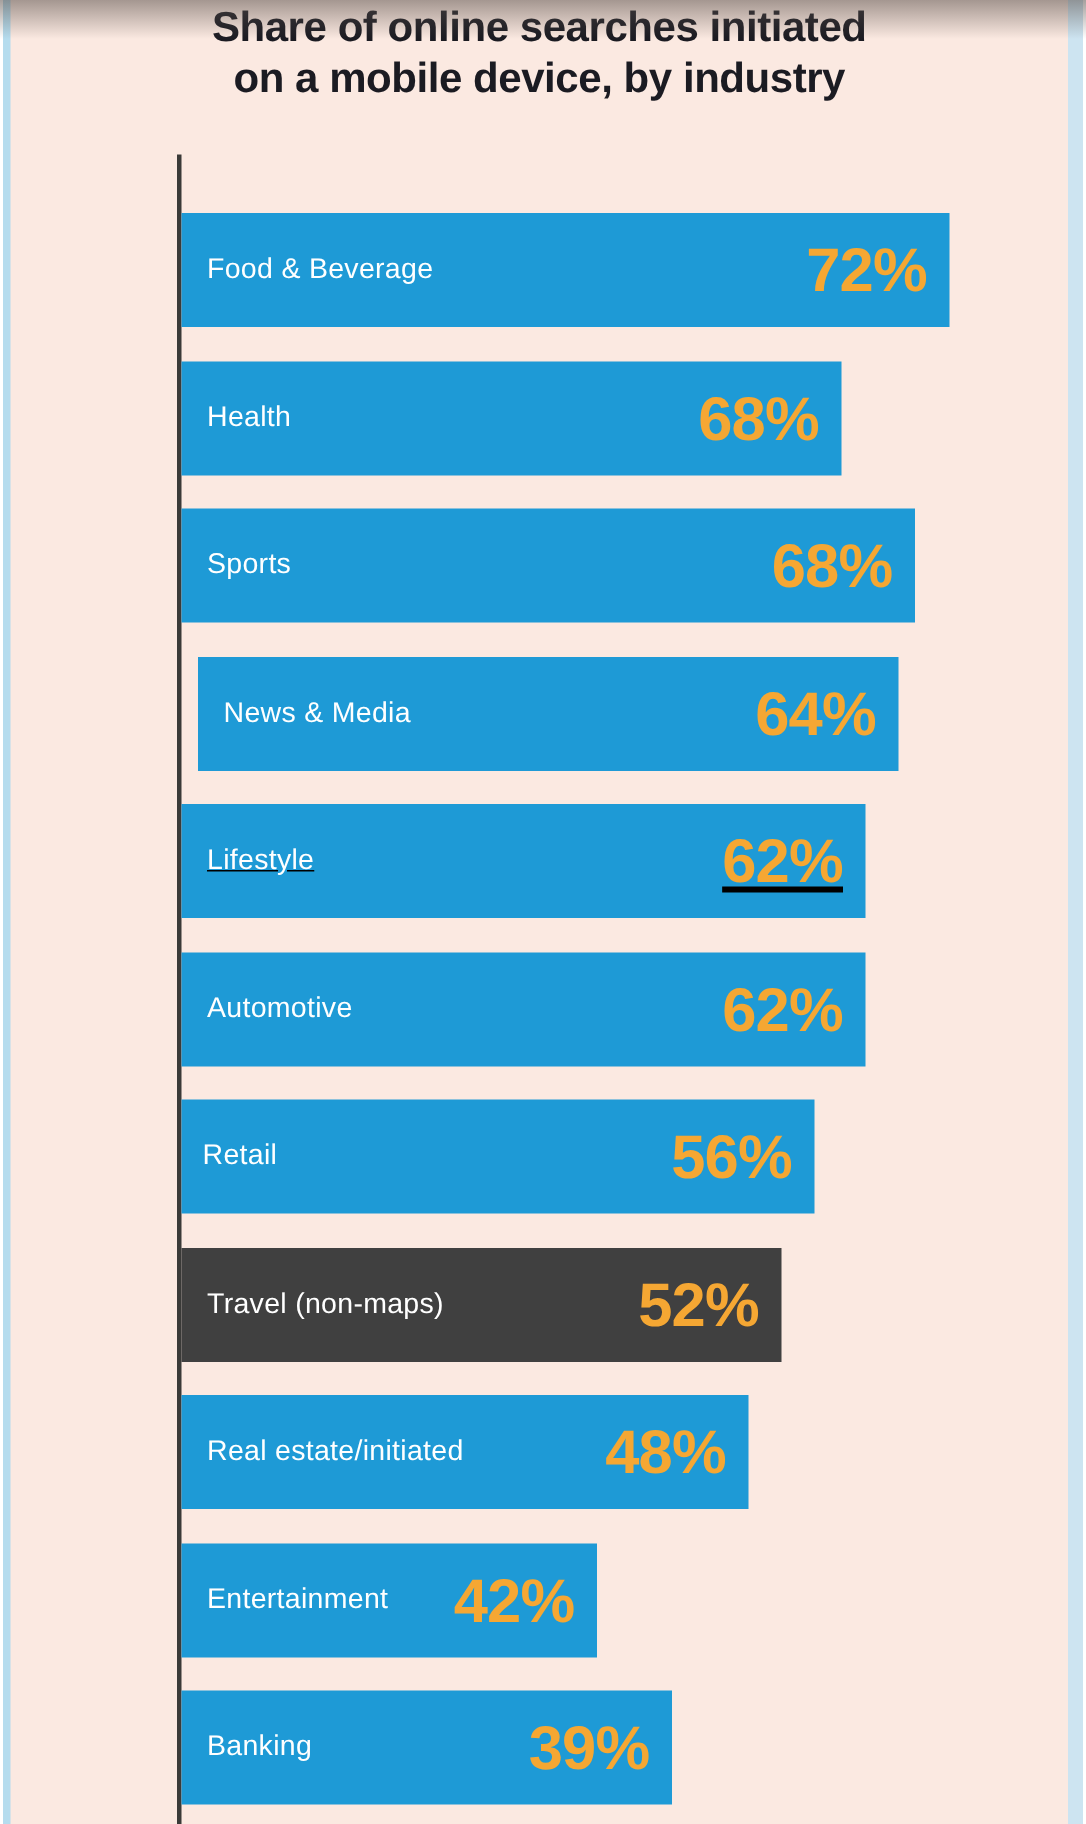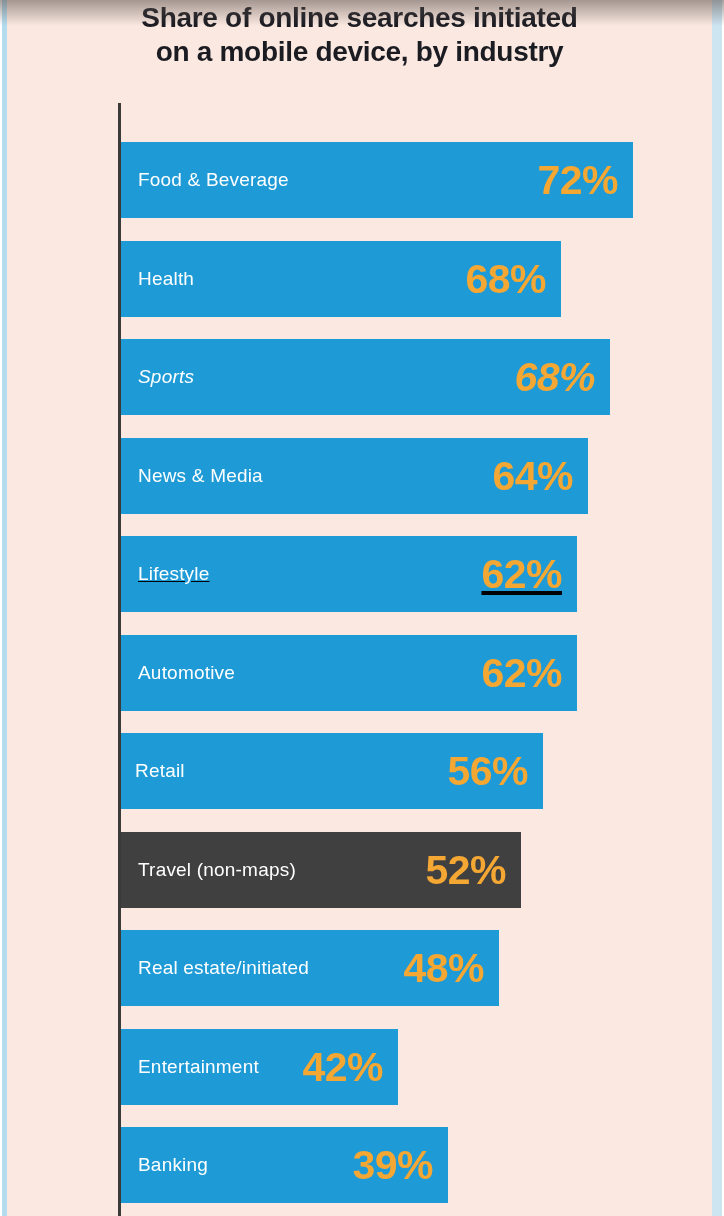--- a/index.html
+++ b/index.html
@@ -101,25 +101,25 @@
 
   <div class="bars" id="bars">
       <div class="bar" style="top: 142px; width: 512px; background: rgb(30, 154, 214);">
         <span class="cat" style="color: rgb(255, 255, 255);">Food &amp; Beverage</span>
         <span class="val" style="color: rgb(245, 167, 51);">72%</span>
       </div>
       <div class="bar" style="top: 241px; width: 440px; background: rgb(30, 154, 214); gap: 28px;">
         <span class="cat" style="color: rgb(255, 255, 255);">Health</span>
         <span class="val" style="color: rgb(245, 167, 51);">68%</span>
       </div>
-      <div class="bar" style="top: 339px; width: 489px; background: rgb(30, 154, 214); font-style: italic;">
+      <div class="bar" style="top: 339px; width: 489px; background: rgb(30, 154, 214);">
         <span class="cat" style="color: rgb(255, 255, 255);">Sports</span>
         <span class="val" style="color: rgb(245, 167, 51);">68%</span>
       </div>
-      <div class="bar" style="top: 438px; width: 467px; background: rgb(30, 154, 214);">
+      <div class="bar" style="top: 438px; width: 467px; background: rgb(30, 154, 214); margin-left: 11px;">
         <span class="cat" style="color: rgb(255, 255, 255);">News &amp; Media</span>
         <span class="val" style="color: rgb(245, 167, 51);">64%</span>
       </div>
       <div class="bar" style="top: 536px; width: 456px; background: rgb(30, 154, 214); text-decoration: underline;">
         <span class="cat" style="color: rgb(255, 255, 255);">Lifestyle</span>
         <span class="val" style="color: rgb(245, 167, 51);">62%</span>
       </div>
       <div class="bar" style="top: 635px; width: 456px; background: rgb(30, 154, 214);">
         <span class="cat" style="color: rgb(255, 255, 255);">Automotive</span>
         <span class="val" style="color: rgb(245, 167, 51);">62%</span>

